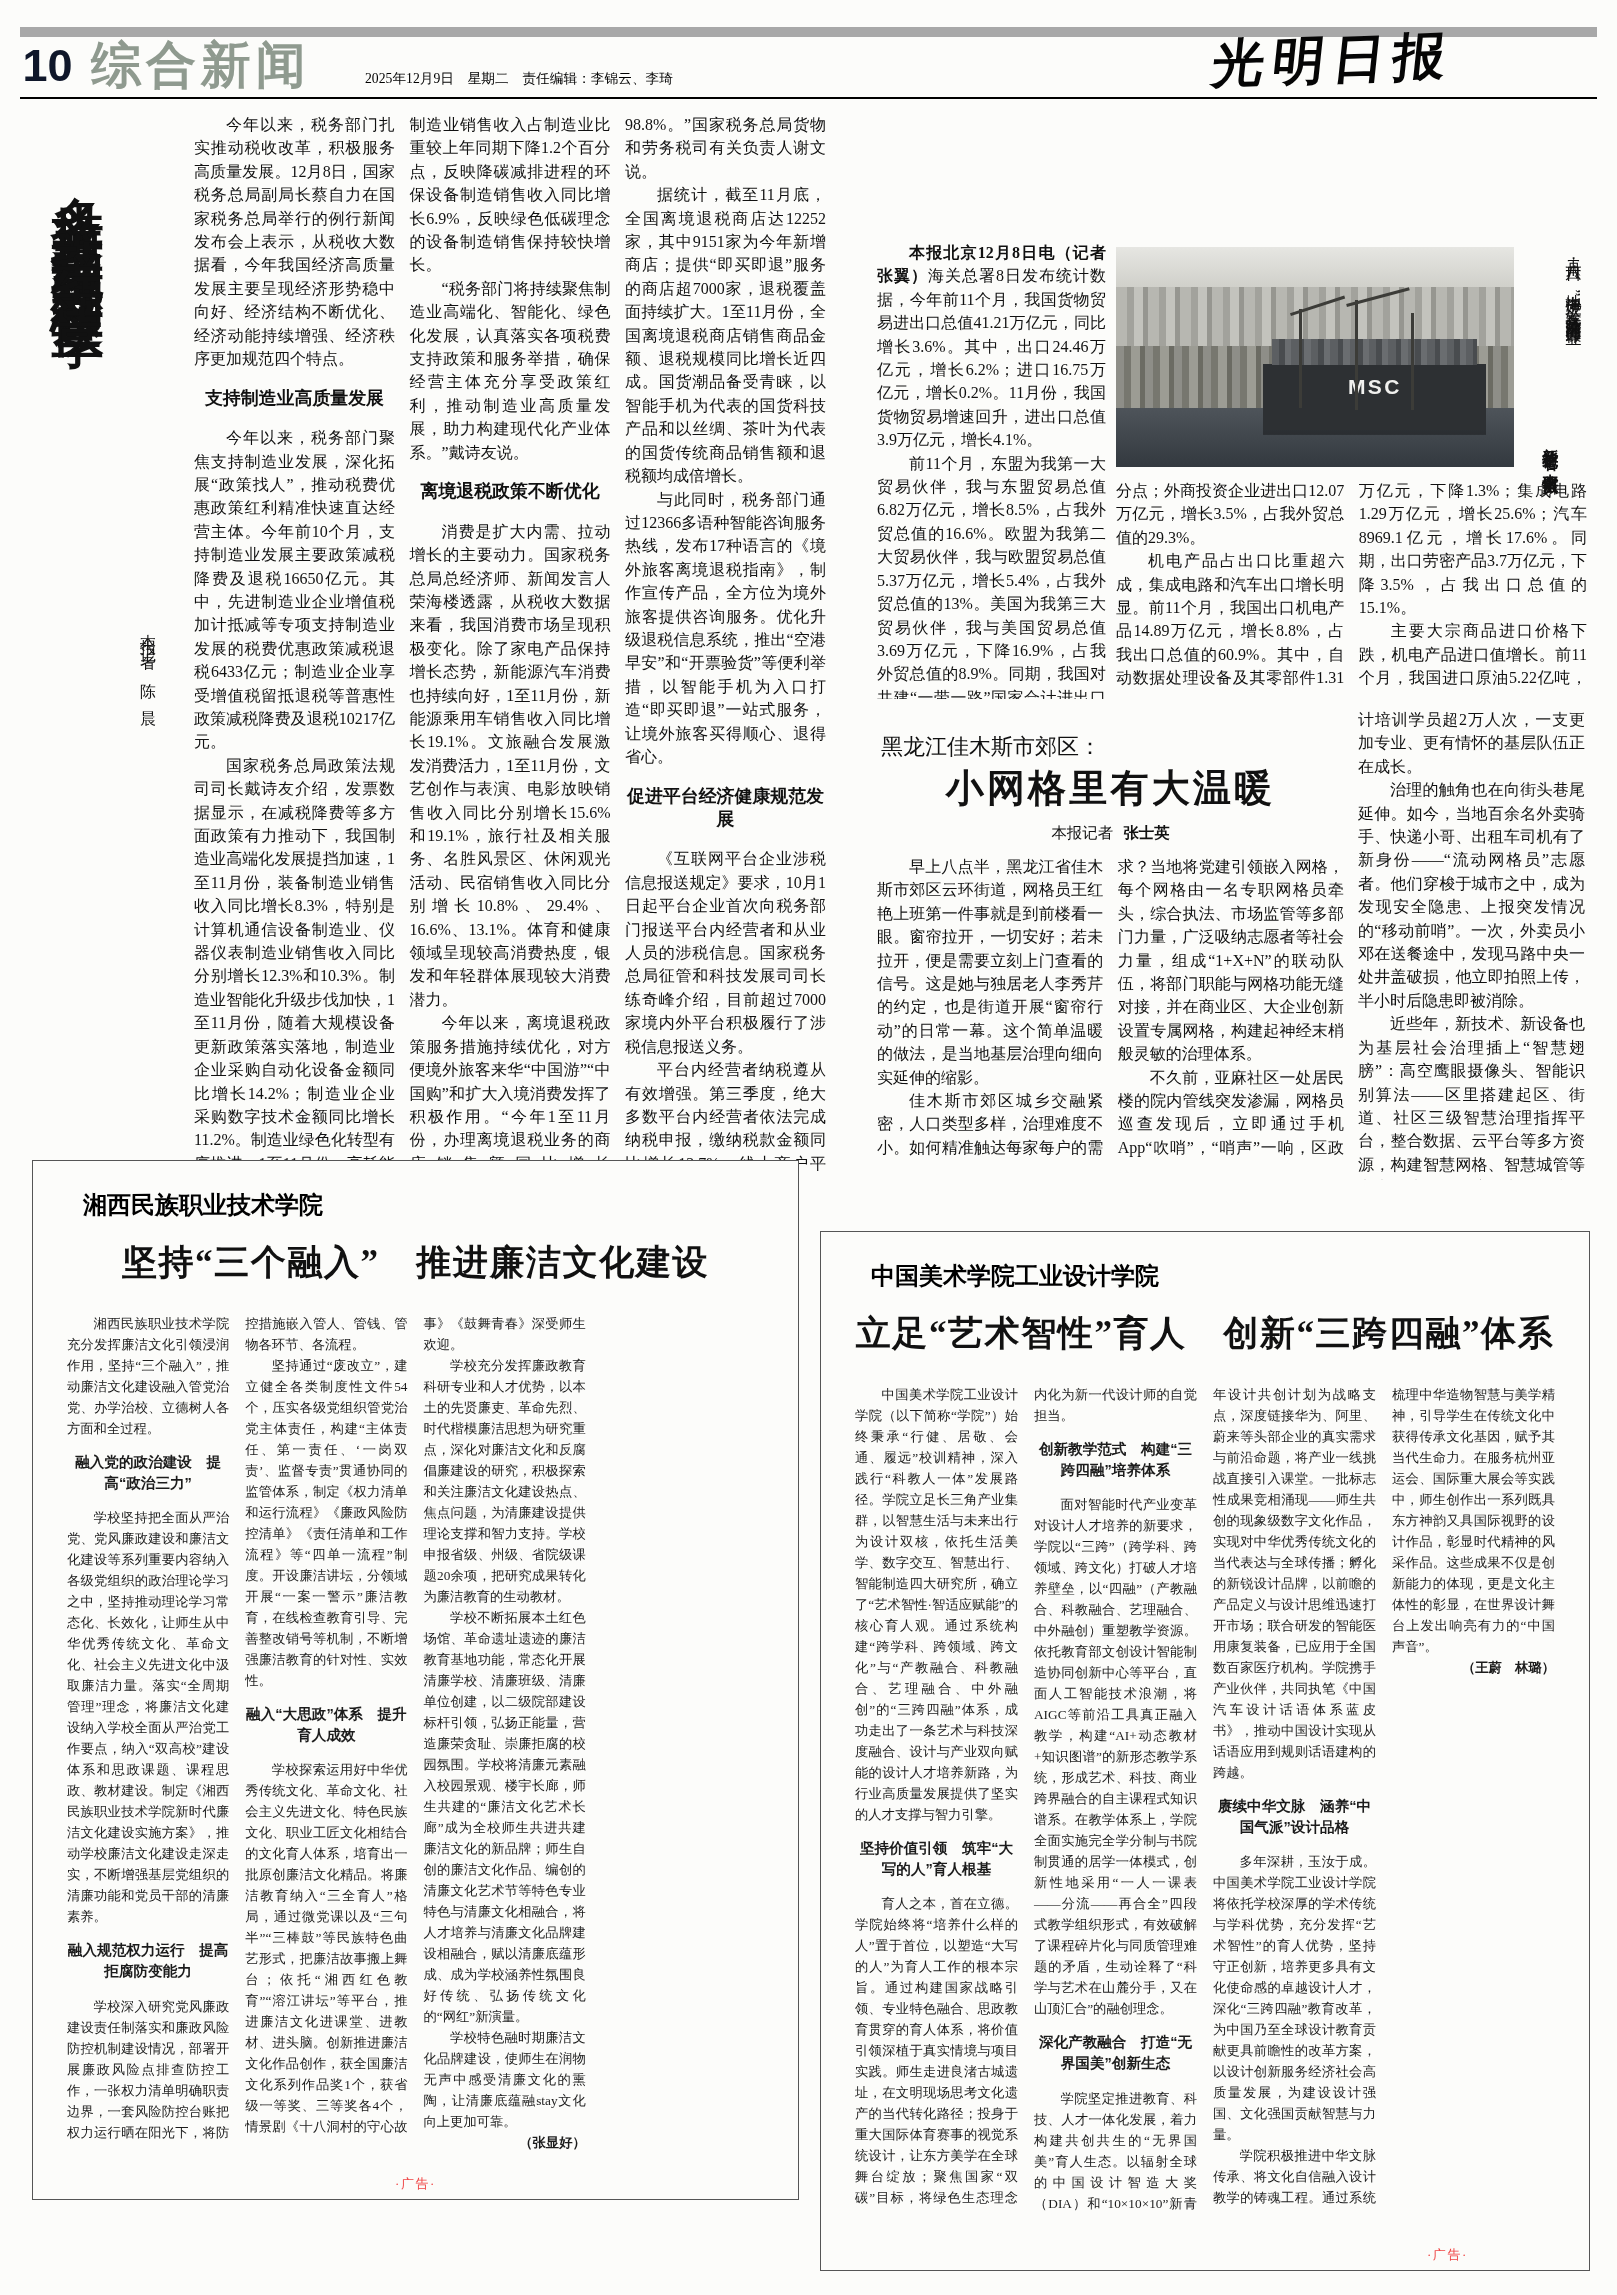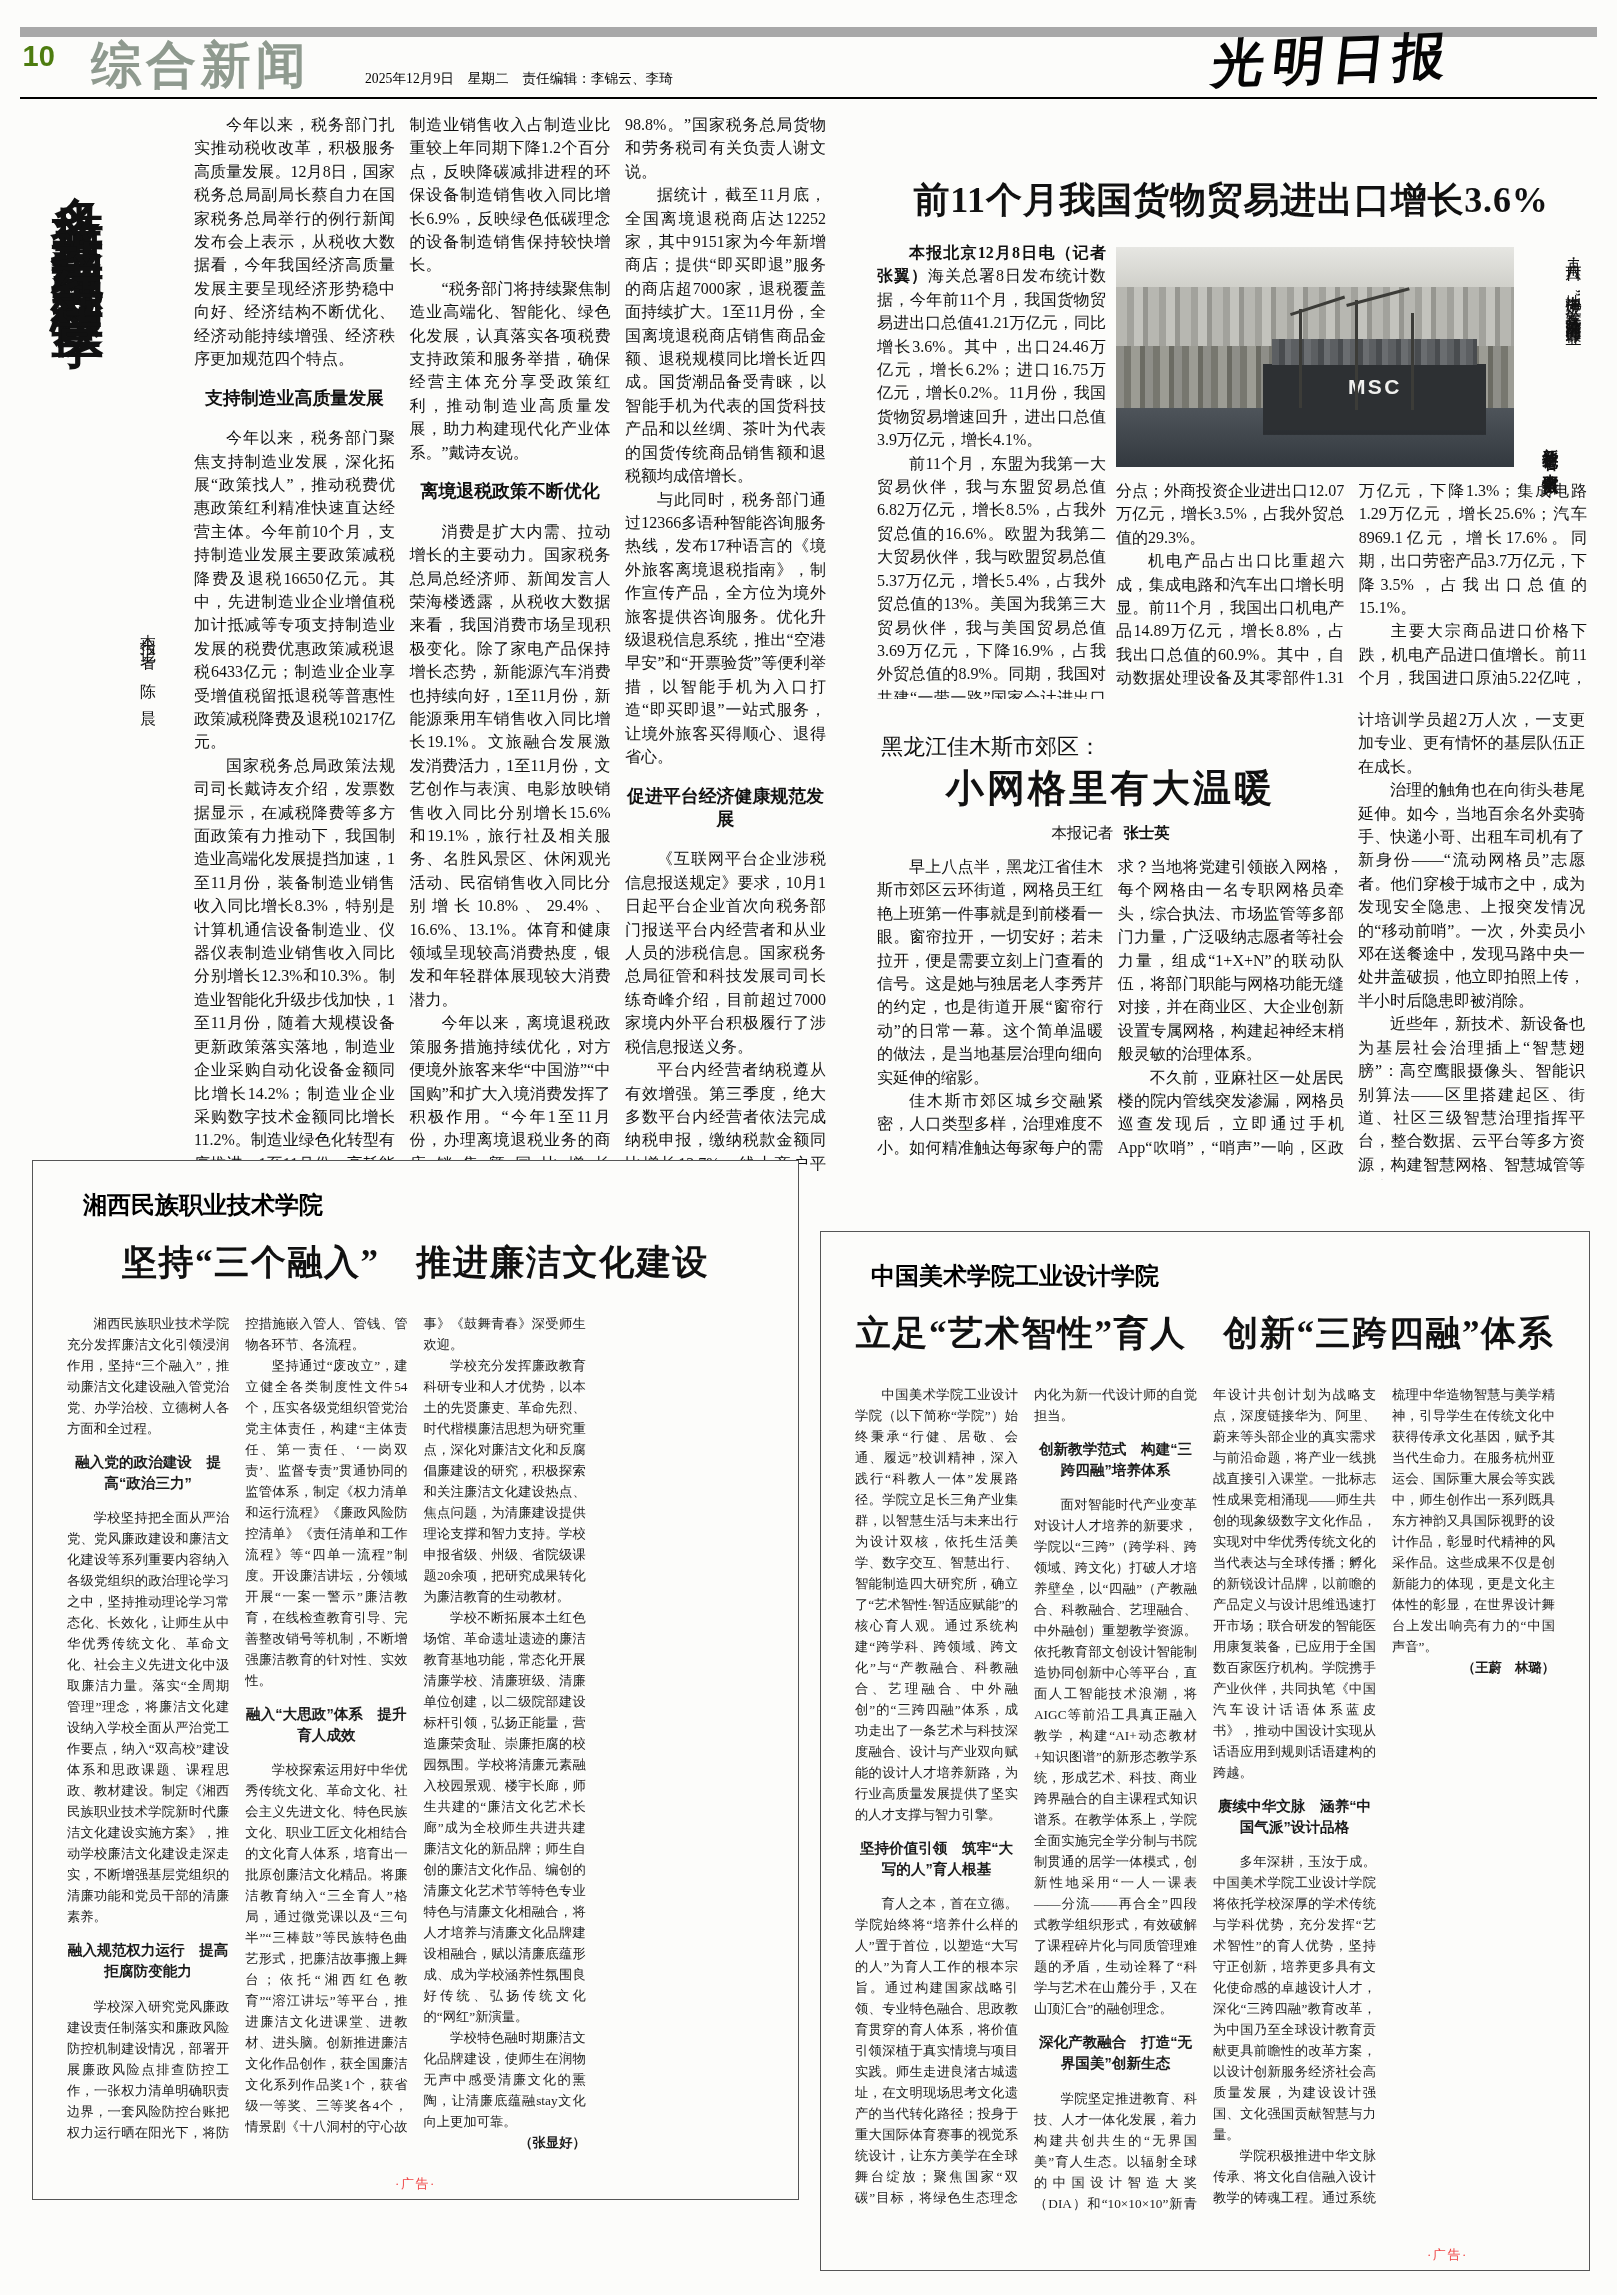--- a/index.html
+++ b/index.html
@@ -1,21 +1,21 @@
 <!DOCTYPE html>
 <html style="font-size:13px"><head>
 <meta charset="utf-8">
 <style>
   html,body{margin:0;padding:0;background:#e8e8e4;}
   #sheet{position:relative;width:1617px;height:2295px;background:#fcfcfa;margin:0 auto;
          font-family:"Liberation Serif","DejaVu Serif",serif;color:#111;overflow:hidden;}
   .abs{position:absolute;}
   
   #topbar{left:20px;top:27px;width:1577px;height:9.7px;background:#a8a8a8;}
-  #pageno{left:22.6px;top:40px;font-family:"Liberation Sans",sans-serif;font-size:29px;font-weight:bold;color:#4d7c0f;}
+  #pageno{left:22.6px;top:40px;font-family:"Liberation Sans",sans-serif;font-size:45px;font-weight:bold;color:#0f172a;}
   #section-title{left:91px;top:32px;font-family:"Liberation Sans",sans-serif;font-size:50px;font-weight:bold;
                  color:#8f9a8f;letter-spacing:4.9px;}
   #dateline{left:365px;top:70px;font-size:13.7px;color:#000;}
   #masthead{left:1213px;top:22.6px;width:380px;font-size:52px;font-weight:bold;letter-spacing:8px;
             transform:skewX(-8deg) rotate(-2deg);font-family:"Liberation Serif",serif;color:#050505;}
   #header-rule{left:20px;top:97px;width:1577px;height:1.6px;background:#000;}
   
   .cols{column-fill:auto;overflow:hidden;text-align:justify;}
   .para{margin:0;text-indent:2em;}
   .para.cont{text-indent:0;}
@@ -98,21 +98,20 @@
       <h3 class="subhead">离境退税政策不断优化</h3>
       <p class="para">消费是扩大内需、拉动增长的主要动力。国家税务总局总经济师、新闻发言人荣海楼透露，从税收大数据来看，我国消费市场呈现积极变化。除了家电产品保持增长态势，新能源汽车消费也持续向好，1至11月份，新能源乘用车销售收入同比增长19.1%。文旅融合发展激发消费活力，1至11月份，文艺创作与表演、电影放映销售收入同比分别增长15.6%和19.1%，旅行社及相关服务、名胜风景区、休闲观光活动、民宿销售收入同比分别增长10.8%、29.4%、16.6%、13.1%。体育和健康领域呈现较高消费热度，银发和年轻群体展现较大消费潜力。</p>
       <p class="para">今年以来，离境退税政策服务措施持续优化，对方便境外旅客来华“中国游”“中国购”和扩大入境消费发挥了积极作用。“今年1至11月份，办理离境退税业务的商店销售额同比增长98.8%。”国家税务总局货物和劳务税司有关负责人谢文说。</p>
       <p class="para">据统计，截至11月底，全国离境退税商店达12252家，其中9151家为今年新增商店；提供“即买即退”服务的商店超7000家，退税覆盖面持续扩大。1至11月份，全国离境退税商店销售商品金额、退税规模同比增长近四成。国货潮品备受青睐，以智能手机为代表的国货科技产品和以丝绸、茶叶为代表的国货传统商品销售额和退税额均成倍增长。</p>
       <p class="para">与此同时，税务部门通过12366多语种智能咨询服务热线，发布17种语言的《境外旅客离境退税指南》，制作宣传产品，全方位为境外旅客提供咨询服务。优化升级退税信息系统，推出“空港早安”和“开票验货”等便利举措，以智能手机为入口打造“即买即退”一站式服务，让境外旅客买得顺心、退得省心。</p>
       <h3 class="subhead">促进平台经济健康规范发展</h3>
       <p class="para">《互联网平台企业涉税信息报送规定》要求，10月1日起平台企业首次向税务部门报送平台内经营者和从业人员的涉税信息。国家税务总局征管和科技发展司司长练奇峰介绍，目前超过7000家境内外平台积极履行了涉税信息报送义务。</p>
       <p class="para">平台内经营者纳税遵从有效增强。第三季度，绝大多数平台内经营者依法完成纳税申报，缴纳税款金额同比增长12.7%，线上商户平均税负与线下商户的差异明显缩小。平台经济秩序规范程度有效提升。规定实施后，涉税信息报送带来的纳税意识增强和核验比对等机制，使通过“刷单”“虚增销量”等方式虚假经营的行为减少，同时，规定对平台经济“注册地与经营地分离”带来积极变化，“空壳平台”和“开票机构”的生存空间被挤压。</p>
     </div>
 
-  <div class="abs" id="trade-headline">前11个月我国货物贸易进出口增长3.6%</div>
   <div class="abs cols body19" id="trade-col1">
       <p class="para"><b>本报北京12月8日电（记者张翼）</b>海关总署8日发布统计数据，今年前11个月，我国货物贸易进出口总值41.21万亿元，同比增长3.6%。其中，出口24.46万亿元，增长6.2%；进口16.75万亿元，增长0.2%。11月份，我国货物贸易增速回升，进出口总值3.9万亿元，增长4.1%。</p>
       <p class="para">前11个月，东盟为我第一大贸易伙伴，我与东盟贸易总值6.82万亿元，增长8.5%，占我外贸总值的16.6%。欧盟为我第二大贸易伙伴，我与欧盟贸易总值5.37万亿元，增长5.4%，占我外贸总值的13%。美国为我第三大贸易伙伴，我与美国贸易总值3.69万亿元，下降16.9%，占我外贸总值的8.9%。同期，我国对共建“一带一路”国家合计进出口21.33万亿元，增长6%。</p>
     </div>
 
   <div class="abs" id="trade-photo">
     <div class="ph-sky"></div>
     <div class="ph-city"></div>
     <div class="ph-port"></div>
     <div class="ph-water"></div>

